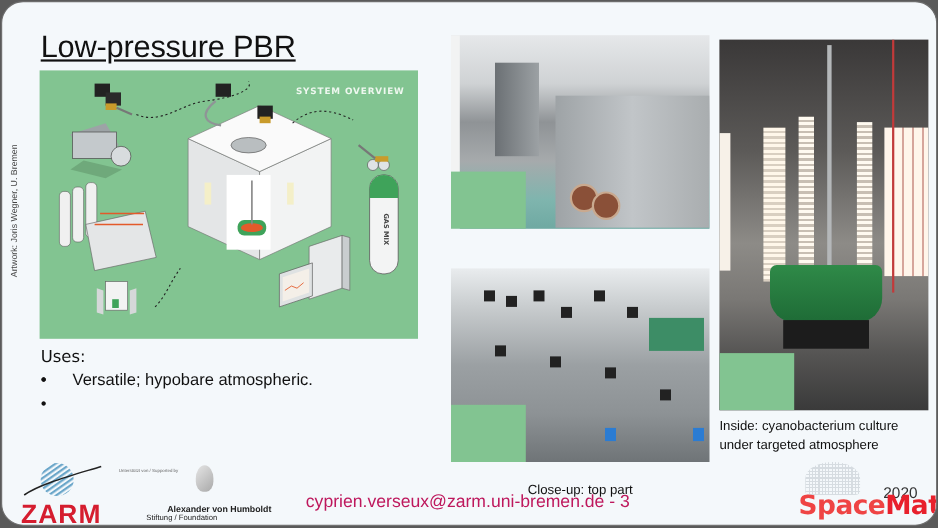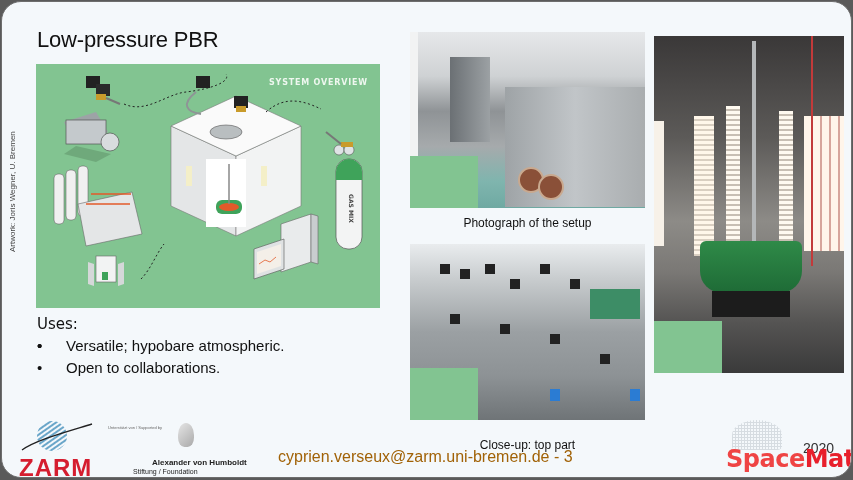--- a/index.html
+++ b/index.html
@@ -1,31 +1,31 @@
 <!DOCTYPE html>
 <html><head>
 <meta charset="utf-8">
 <style>
   html, body { margin: 0; padding: 0; }
   body { width: 853px; height: 480px; background: #5a5a5a; position: relative; overflow: hidden; font-family: "Liberation Sans", sans-serif; }
   .slide { position: absolute; left: 1px; top: 1px; width: 851px; height: 477px; background: #f4f8fb; border: 1px solid #6d6d6d; border-radius: 20px 20px 20px 20px; box-sizing: border-box; overflow: hidden; }
-  .title { position: absolute; left: 35px; top: 25px; font-size: 22px; color: #111; font-family: "Liberation Sans", sans-serif; letter-spacing: -0.2px; }
+  .title { position: absolute; left: 35px; top: 25px; font-size: 28px; color: #111; font-family: "Liberation Sans", sans-serif; letter-spacing: -0.2px; text-decoration: underline; }
   .diagram { position: absolute; left: 34px; top: 62px; width: 344px; height: 244px; background: #82c491; overflow: hidden; text-align: right; }
   .diagram svg { position: absolute; left: 0; top: 0; }
   .sys-label { position: absolute; left: 233px; top: 14px; color: #eef7ef; font-size: 8px; font-weight: bold; letter-spacing: 0.8px; font-family: "DejaVu Sans", sans-serif; }
   .credit { position: absolute; left: 6px; top: 250px; transform: rotate(-90deg); transform-origin: left top; font-size: 8px; color: #444; white-space: nowrap; font-family: "Liberation Sans", sans-serif; }
   .uses { position: absolute; left: 35px; top: 313px; color: #111; font-family: "DejaVu Sans", sans-serif; }
   .uses-title { font-weight: normal; font-size: 15px; margin-bottom: 2px; }
   .uses ul { list-style: none; margin: 0; padding: 0; }
   .uses li { font-size: 15px; line-height: 22px; position: relative; padding-left: 29px; font-family: "Liberation Sans", sans-serif; }
   .uses li .bullet { position: absolute; left: 0; top: 0; }
   .photo { position: absolute; overflow: hidden; }
   .caption { position: absolute; font-size: 12px; color: #111; text-align: center; font-family: "Liberation Sans", sans-serif; }
   .inset { position: absolute; left: 0; bottom: 0; width: 68px; height: 52px; background: #82c491; }
-  .footer-email { position: absolute; left: 276px; top: 446px; font-size: 16px; color: #a16207; font-family: "Liberation Sans", sans-serif; }
+  .footer-email { position: absolute; left: 276px; top: 446px; font-size: 16px; color: #be185d; font-family: "Liberation Sans", sans-serif; }
   .zarm-text { position: absolute; left: 17px; top: 452px; font-size: 24px; font-weight: bold; color: #d51d2f; letter-spacing: 1px; font-family: "Liberation Sans", sans-serif; }
   .humboldt { position: absolute; left: 106px; top: 423px; font-family: "Liberation Sans", sans-serif; color: #222; }
   .humboldt .small { font-size: 4px; color: #666; }
   .humboldt .big { position: absolute; top: 33px; left: 0; font-size: 8px; font-weight: bold; white-space: nowrap; margin-left: 44px; }
   .humboldt .sub { position: absolute; top: 43px; left: 25px; font-size: 7px; white-space: nowrap; }
   .spacemat-year { position: absolute; left: 801px; top: 438px; font-size: 14px; color: #333; font-family: "Liberation Sans", sans-serif; }
   .spacemat { position: absolute; left: 724px; top: 443px; font-size: 24px; font-weight: bold; font-family: "DejaVu Sans", sans-serif; letter-spacing: -0.5px; }
   .spacemat .s1 { color: #ef4444; }
   .spacemat .s2 { color: #e8202c; }
 </style>
@@ -110,33 +110,32 @@
       <path d="M105,215 C115,205 120,190 128,180" fill="none" stroke="#222" stroke-width="1" stroke-dasharray="2,2.5"></path>
     </svg>
     <div class="sys-label">SYSTEM OVERVIEW</div>
   </div>
 
   <div class="uses">
     <div class="uses-title">Uses:</div>
     <ul>
       <li><span class="bullet">•</span></li>
       <li><span class="bullet">•</span><span>Versatile; hypobare atmospheric.</span></li>
-      <li><span class="bullet">•</span><span>Open to collaborations.</span></li>
+      <li><span class="bullet">•</span></li>
     </ul>
   </div>
 
   <div class="photo" style="left:408px; top:30px; width:235px; height:176px; background: linear-gradient(180deg,#e6e8ea 0%,#cfd2d4 25%,#8f9396 45%,#a6aaac 65%,#7fb5ae 85%,#6fa9a2 100%);">
     <div style="position:absolute;left:95px;top:55px;width:140px;height:120px;background:linear-gradient(90deg,#9ea3a6,#c1c5c8 50%,#a9adaf);"></div>
     <div style="position:absolute;left:40px;top:25px;width:40px;height:85px;background:linear-gradient(90deg,#6b7074,#9ca1a4);"></div>
     <div style="position:absolute;left:108px;top:135px;width:22px;height:22px;border-radius:50%;background:#8a5038;border:2px solid #c9a98f;"></div>
     <div style="position:absolute;left:128px;top:142px;width:22px;height:22px;border-radius:50%;background:#8a5038;border:2px solid #c9a98f;"></div>
     <div style="position:absolute;left:0;top:0;width:8px;height:176px;background:#f2f3f3;"></div>
     <div class="inset"></div>
   </div>
-  <div class="caption" style="left:408px; top:214px; width:235px;">Photograph of the setup</div>
 
   <div class="photo" style="left:408px; top:242px; width:235px; height:176px; background: linear-gradient(180deg,#e9ecee 0%,#c8ccce 20%,#9ba0a3 50%,#8d9295 75%,#6f7477 100%);">
     <div style="position:absolute;left:30px;top:20px;width:10px;height:10px;background:#222;box-shadow:20px 5px 0 #222, 45px 0 0 #222, 70px 15px 0 #222, 100px 0 0 #222, 130px 15px 0 #222, 150px 40px 0 #222, 10px 50px 0 #222, 60px 60px 0 #222, 110px 70px 0 #222, 160px 90px 0 #222;"></div>
     <div style="position:absolute;left:180px;top:45px;width:50px;height:30px;background:#3d8d66;"></div>
     <div style="position:absolute;left:140px;top:145px;width:10px;height:12px;background:#2b7cd3;"></div>
     <div style="position:absolute;left:220px;top:145px;width:10px;height:12px;background:#2b7cd3;"></div>
     <div class="inset"></div>
   </div>
   <div class="caption" style="left:408px; top:436px; width:235px;">Close-up: top part</div>
 
@@ -144,20 +143,24 @@
     <div style="position:absolute;left:0;top:85px;width:10px;height:125px;background:#f7f1e8;"></div>
     <div style="position:absolute;left:40px;top:80px;width:20px;height:140px;background:repeating-linear-gradient(180deg,#fff7ea 0 3px,#d9cfc1 3px 5px);"></div>
     <div style="position:absolute;left:72px;top:70px;width:14px;height:170px;background:repeating-linear-gradient(180deg,#fffaf0 0 3px,#c8bfb3 3px 5px);"></div>
     <div style="position:absolute;left:125px;top:75px;width:14px;height:165px;background:repeating-linear-gradient(180deg,#fffaf0 0 3px,#c8bfb3 3px 5px);"></div>
     <div style="position:absolute;left:150px;top:80px;width:40px;height:135px;background:repeating-linear-gradient(90deg,#fff5ea 0 7px,#d6a59b 7px 9px);"></div>
     <div style="position:absolute;left:98px;top:5px;width:4px;height:200px;background:#b4b7b9;"></div>
     <div style="position:absolute;left:46px;top:205px;width:102px;height:52px;border-radius:6px 6px 22px 22px;background:linear-gradient(180deg,#2f8a48,#1e6b36);"></div>
     <div style="position:absolute;left:58px;top:255px;width:78px;height:26px;background:#1c1c1c;"></div>
     <div style="position:absolute;left:157px;top:0;width:2px;height:230px;background:#c23a3a;"></div>
     <div class="inset"></div>
+  </div>
+  <div class="caption" style="left:652px; top:377px; width:200px; text-align:left; line-height:17px;">
+    <div>Inside: cyanobacterium culture</div>
+    <div>under targeted atmosphere</div>
   </div>
 
   <svg style="position:absolute;left:14px;top:418px;" width="80" height="36">
     <defs>
       <pattern id="stripes" width="4" height="4" patternUnits="userSpaceOnUse" patternTransform="rotate(-35)">
         <rect width="4" height="2" fill="#6aa6c9"></rect>
       </pattern>
     </defs>
     <circle cx="36" cy="16" r="15" fill="url(#stripes)"></circle>
     <path d="M6,30 C20,20 50,12 76,4" stroke="#222" stroke-width="1.4" fill="none"></path>

